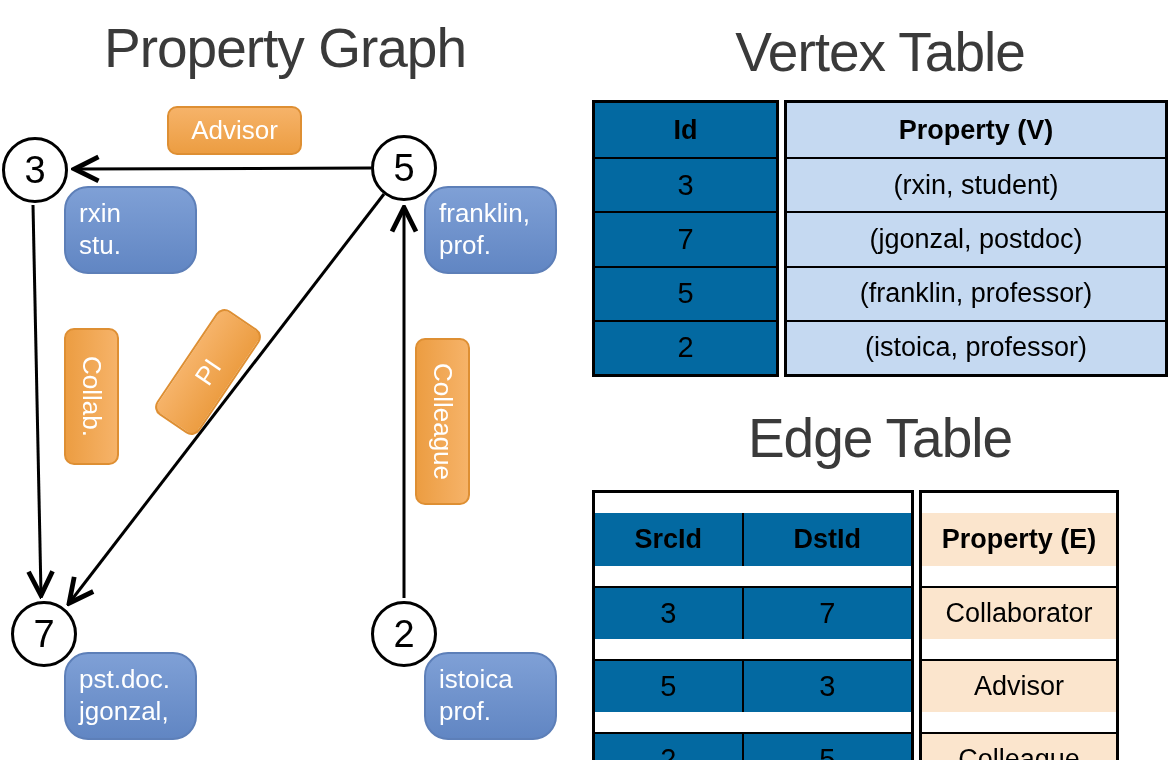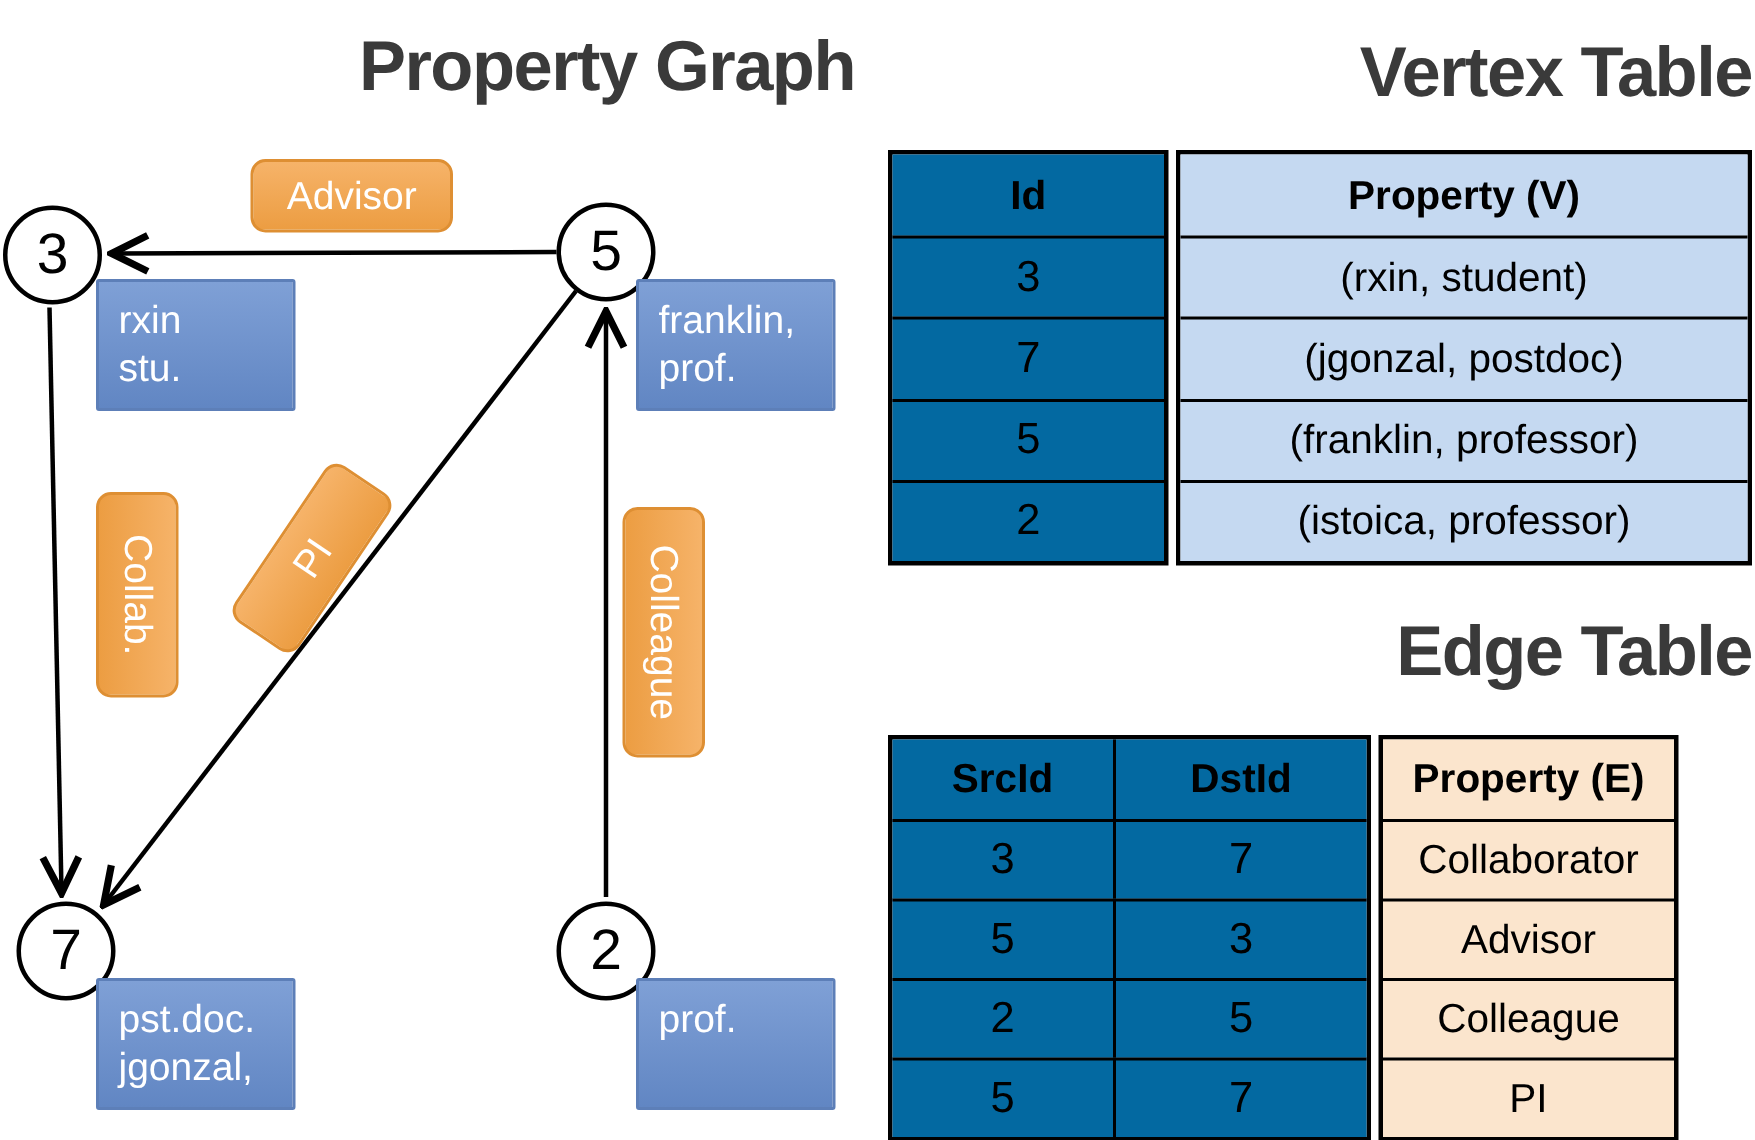--- a/index.html
+++ b/index.html
@@ -1,33 +1,33 @@
 <!DOCTYPE html>
 <html><head>
 <meta charset="utf-8">
 <style>
   html, body { margin: 0; padding: 0; background: #ffffff; }
   .canvas {
     position: relative; width: 1170px; height: 760px;
     font-family: "Liberation Sans", sans-serif; overflow: hidden; background: #fff;
   }
   .title {
-    position: absolute; text-align: right; color: #3a3a3a;
-    font-size: 47px; letter-spacing: -1px; font-weight: 700; white-space: nowrap;
+    position: absolute; text-align: center; color: #3a3a3a;
+    font-size: 55px; letter-spacing: -1px; font-weight: 400; white-space: nowrap;
   }
   
   .edges-svg { position: absolute; left: 0; top: 0; }
   .node {
     position: absolute; width: 66px; height: 66px; border-radius: 50%;
     background: #fff; border: 3px solid #000; box-sizing: border-box;
     display: flex; align-items: center; justify-content: center;
     font-size: 38px; color: #000;
   }
   .vlabel {
-    position: absolute; width: 133px; height: 88px; border-radius: 2px;
+    position: absolute; width: 133px; height: 88px; border-radius: 24px;
     background: linear-gradient(180deg, #7fa0d6, #6186c3);
     border: 2px solid #5d7fb8; box-sizing: border-box;
     color: #fff; font-size: 26px; line-height: 32px;
     padding: 9px 0 0 13px;
   }
   .elabel {
     position: absolute; border-radius: 10px;
     background: linear-gradient(180deg, #f6b369, #ec9d42);
     border: 2px solid #de8f33; box-sizing: border-box;
     color: #fff; font-size: 26px;
@@ -37,21 +37,21 @@
   .rotPI { transform: rotate(-56deg); }
   
   .table-wrap { position: absolute; display: flex; gap: 5px; }
   .tcol, .tgrid { border: 3px solid #000; box-sizing: border-box; background: #fff; }
   .tgrid { display: grid; }
   .tcell {
     display: flex; align-items: center; justify-content: center;
     font-size: 27px; color: #000; box-sizing: border-box; background: #0369a1;
   }
   .vcell { height: 54.2px; }
-  .ecell { height: 53px; }
+  .ecell { height: 53px; margin-top: 20px; }
   .th { font-weight: 700; }
   .num { font-size: 29px; }
   .bluefill { background: #c5d9f1; }
   .orangefill { background: #fbe5cd; }
   .tcol .tcell + .tcell { border-top: 2px solid #000; }
   .tgrid .tcell:nth-child(2n) { border-left: 2px solid #000; text-align: center; }
   .tgrid .tcell:nth-child(n+3) { border-top: 2px solid #000; }
 </style>
 </head>
 <body>
@@ -91,20 +91,21 @@
   </div>
   <div class="vlabel" style="left:424px; top:186px">
     <div>franklin,</div>
     <div>prof.</div>
   </div>
   <div class="vlabel" style="left:64px; top:652px">
     <div>pst.doc.</div>
     <div>jgonzal,</div>
   </div>
   <div class="vlabel" style="left:424px; top:652px">
+    <div>istoica</div>
     <div>prof.</div>
   </div>
 
   <div class="elabel" style="left:167px; top:106px; width:135px; height:49px">Advisor</div>
   <div class="elabel rot90" style="left:23px; top:369px; width:137px; height:55px">Collab.</div>
   <div class="elabel rotPI" style="left:145px; top:346px; width:126px; height:52px">PI</div>
   <div class="elabel rot90" style="left:359px; top:394px; width:167px; height:55px">Colleague</div>
 
   <div class="title" style="left:592px; top:20px; width:576px">Vertex Table</div>
 

